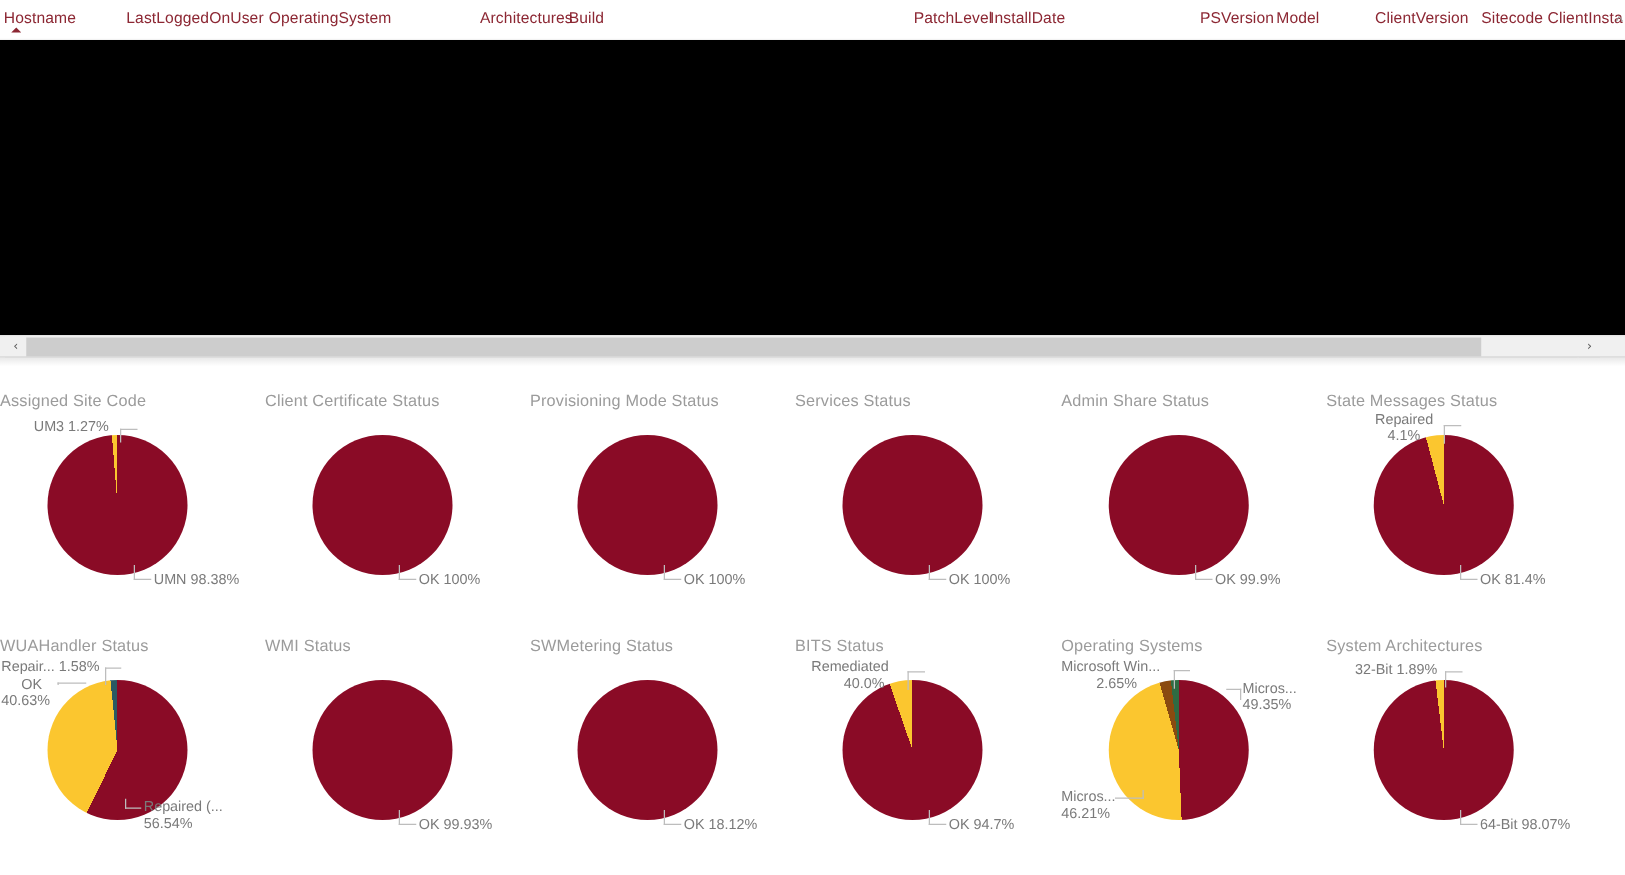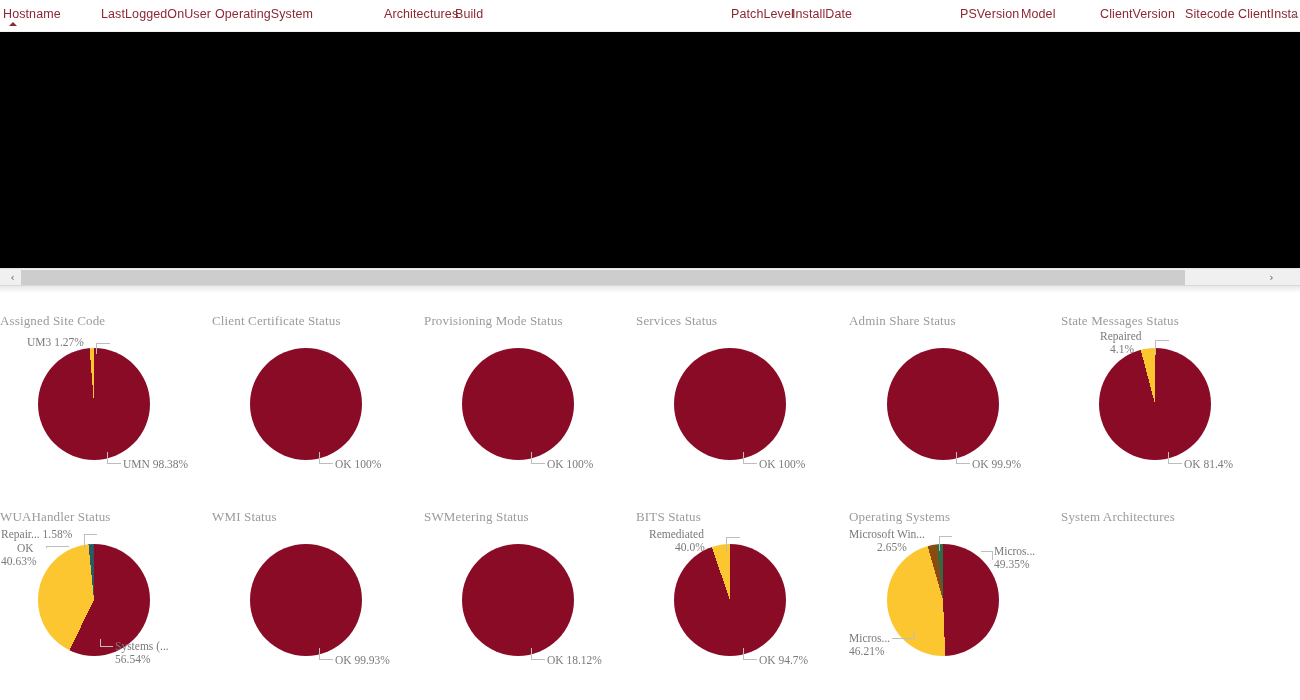--- a/index.html
+++ b/index.html
@@ -72,21 +72,20 @@
   }
   #scroll-shadow{
     position:absolute;left:0;top:285px;width:1300px;height:8px;
     background:linear-gradient(to bottom, rgba(0,0,0,.10), rgba(0,0,0,0));
   }
 
   
   #charts{
     position:absolute;left:0;top:296px;width:1100px;height:404px;
     background:#ffffff;
-    font-family:Liberation Serif, serif;
   }
   .chart-cell{
     position:absolute;
     width:212px;height:196px;
   }
   .chart-title{
     position:absolute;left:0;top:17px;
     font-size:13px;color:#9b9b9b;
     white-space:nowrap;
     letter-spacing:.15px;
@@ -216,21 +215,21 @@
 
   <div class="chart-cell" style="left:-6px;top:196px">
     <div class="chart-title" style="left:6px">WUAHandler Status</div>
     <div class="pie-wrap">
       <div class="pie" id="pie6" style="background: conic-gradient(rgb(138, 11, 38) 0deg, rgb(138, 11, 38) 206.121deg, rgb(251, 198, 47) 206.121deg, rgb(251, 198, 47) 354.24deg, rgb(42, 90, 99) 354.24deg, rgb(42, 90, 99) 360deg);"></div>
       <div class="lbl" style="left:2px;top:-12px">Repair... 1.58%</div>
       <div class="lead up" style="left:85px;top:-6px;width:12px;height:13px"></div>
       <div class="lbl" style="left:18px;top:2px">OK</div>
       <div class="lbl" style="left:2px;top:15px">40.63%</div>
       <div class="lead up" style="left:47px;top:6px;width:22px;height:1px"></div>
-      <div class="lbl" style="left:116px;top:100px">Systems (...</div>
+      <div class="lbl" style="left:116px;top:100px">Repaired (...</div>
       <div class="lbl" style="left:116px;top:113px">56.54%</div>
       <div class="lead" style="left:101px;top:99px;width:12px;height:7px"></div>
     </div>
   </div>
 
   <div class="chart-cell" style="left:206px;top:196px">
     <div class="chart-title" style="left:6px">WMI Status</div>
     <div class="pie-wrap">
       <div class="pie" id="pie7" style="background: rgb(138, 11, 38);"></div>
       <div class="lbl" style="left:124px;top:114px">OK 99.93%</div>
@@ -270,15 +269,22 @@
       <div class="lbl" style="left:146px;top:18px">49.35%</div>
       <div class="lead up" style="left:133px;top:11px;width:11px;height:8px;border-left:none;border-right:1px solid #bdbdbd"></div>
       <div class="lbl" style="left:1px;top:92px">Micros...</div>
       <div class="lbl" style="left:1px;top:105px">46.21%</div>
       <div class="lead" style="left:44px;top:92px;width:22px;height:6px;border-left:none;border-right:1px solid #bdbdbd"></div>
     </div>
   </div>
 
   <div class="chart-cell" style="left:1055px;top:196px">
     <div class="chart-title" style="left:6px">System Architectures</div>
+    <div class="pie-wrap">
+      <div class="pie" id="pie11" style="background: conic-gradient(rgb(138, 11, 38) 0deg, rgb(138, 11, 38) 353.193deg, rgb(251, 198, 47) 353.193deg, rgb(251, 198, 47) 360deg);"></div>
+      <div class="lbl" style="left:24px;top:-10px">32-Bit 1.89%</div>
+      <div class="lead up" style="left:96px;top:-3px;width:13px;height:12px"></div>
+      <div class="lbl" style="left:124px;top:114px">64-Bit 98.07%</div>
+      <div class="lead" style="left:108px;top:108px;width:13px;height:11px"></div>
+    </div>
   </div>
 
 </div>
 
 </body></html>

